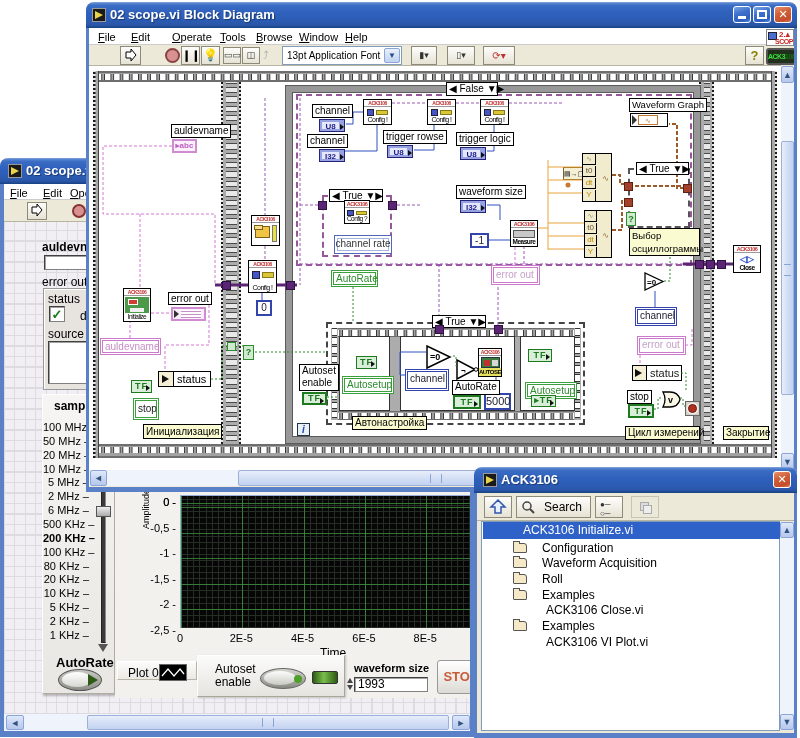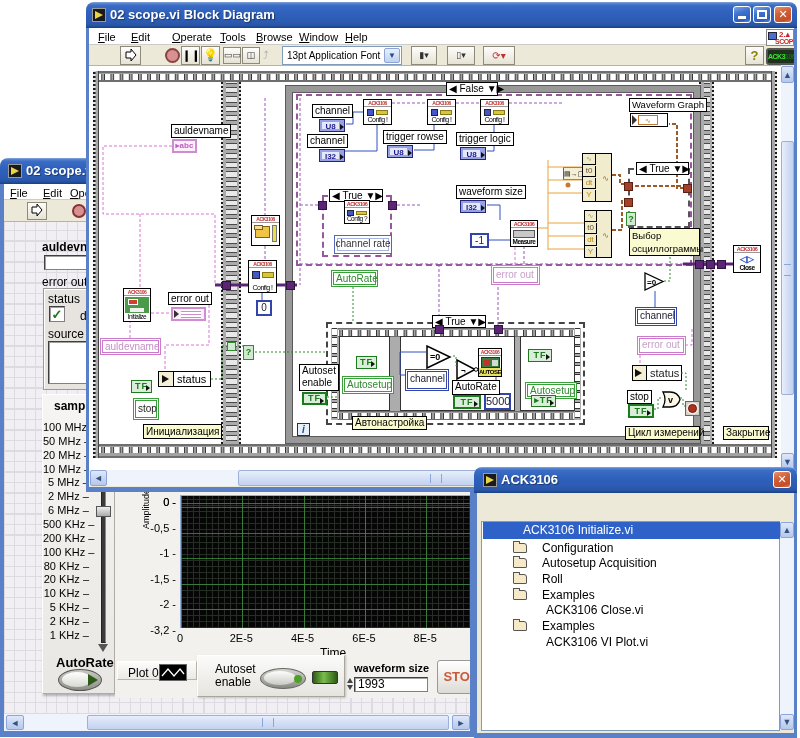--- a/index.html
+++ b/index.html
@@ -77,21 +77,21 @@
       <div class="abs" style="left:11px;top:4px;font-size:12px;font-weight:bold;">sample</div>
       <div id="freqs">
           <div class="freq" style="left:0px;top:26.0px;">100 MHz –</div>
           <div class="freq" style="left:0px;top:39.9px;">50 MHz –</div>
           <div class="freq" style="left:0px;top:53.7px;">20 MHz –</div>
           <div class="freq" style="left:0px;top:67.5px;">10 MHz –</div>
           <div class="freq" style="left:0px;top:81.4px;">5 MHz –</div>
           <div class="freq" style="left:0px;top:95.3px;">2 MHz –</div>
           <div class="freq" style="left:0px;top:109.1px;">6 MHz –</div>
           <div class="freq" style="left:0px;top:123.0px;">500 KHz –</div>
-          <div class="freq" style="left:0px;top:136.8px;">200 KHz –</div>
+          <div class="freq" style="left:0px;top:136.8px;font-weight:bold;">200 KHz –</div>
           <div class="freq" style="left:0px;top:150.6px;">100 KHz –</div>
           <div class="freq" style="left:0px;top:164.5px;">80 KHz –</div>
           <div class="freq" style="left:0px;top:178.3px;">20 KHz –</div>
           <div class="freq" style="left:0px;top:192.2px;">10 KHz –</div>
           <div class="freq" style="left:0px;top:206.0px;">5 KHz –</div>
           <div class="freq" style="left:0px;top:219.9px;">2 KHz –</div>
           <div class="freq" style="left:0px;top:233.8px;">1 KHz –</div>
         </div>
 
       <div class="abs" style="left:58px;top:30px;width:5px;height:218px;background:#3a3a3a;border:1px solid #222;border-right-color:#888;"></div>
@@ -117,21 +117,21 @@
        repeating-linear-gradient(0deg,rgba(64,150,64,.75) 0 1px,transparent 1px 25.6px),
        repeating-linear-gradient(90deg,#252d25 0 1px,transparent 1px 6.13px),
        repeating-linear-gradient(0deg,#252d25 0 1px,transparent 1px 6.1px);
       background-position:0 8px,0 8px,0 0,0 0;"></div>
     <div id="ylabels">
         <div class="freq" style="left:126px;top:274.0px;">0 -</div>
         <div class="freq" style="left:126px;top:299.6px;">-0,5 -</div>
         <div class="freq" style="left:126px;top:325.2px;">-1 -</div>
         <div class="freq" style="left:126px;top:350.8px;">-1,5 -</div>
         <div class="freq" style="left:126px;top:376.4px;">-2 -</div>
-        <div class="freq" style="left:126px;top:402.0px;">-3,2 -</div>
+        <div class="freq" style="left:126px;top:402.0px;">-2,5 -</div>
       </div>
     <div id="xlabels">
         <div class="abs" style="left:162px;top:410px;width:28px;text-align:center;font-size:11px;">0</div>
         <div class="abs" style="left:223.3px;top:410px;width:28px;text-align:center;font-size:11px;">2E-5</div>
         <div class="abs" style="left:284.6px;top:410px;width:28px;text-align:center;font-size:11px;">4E-5</div>
         <div class="abs" style="left:345.9px;top:410px;width:28px;text-align:center;font-size:11px;">6E-5</div>
         <div class="abs" style="left:407.2px;top:410px;width:28px;text-align:center;font-size:11px;">8E-5</div>
       </div>
     <div class="abs" style="left:316px;top:424px;font-size:12px;">Time</div>
 
@@ -556,29 +556,47 @@
     <div class="abs" style="left:8px;top:8px;font-size:7px;color:#C22;font-weight:bold;letter-spacing:-0.5px;">SCOP</div>
   </div>
   <div class="abs" style="left:680px;top:46px;width:30px;height:17px;background:#20301C;border:2px solid #555;border-radius:3px;color:#35E835;font-size:7px;font-weight:bold;line-height:13px;text-align:center;letter-spacing:-0.5px;">ACK3<span style="color:#1A6A1A">106</span></div>
 
   <div class="edge" style="left:0;top:26px;width:3px;bottom:0;"></div>
   <div class="edge" style="right:0;top:26px;width:3px;bottom:0;"></div>
   <div class="edge" style="left:0;bottom:0;height:5px;width:100%;"></div>
 </div>
 
 <div id="pal" class="win" style="left:474px;top:467px;width:323px;height:271px;z-index:5;">
+  <div class="tool" style="left:3px;top:26px;width:317px;height:28px;">
+    <div class="tbtn" style="left:7px;top:3px;width:28px;height:22px;">
+      <svg width="26" height="20">
+          <polygon points="13,3 20,10 16,10 16,16 10,16 10,10 6,10" fill="#E8F0FF" stroke="#3355AA" stroke-width="1.5"></polygon>
+        </svg>
+    </div>
+    <div class="tbtn" style="left:39px;top:3px;width:75px;height:22px;font-size:12px;line-height:20px;text-align:right;padding-right:8px;">Search
+      <svg width="15" height="15" style="position:absolute;left:4px;top:3px;">
+          <circle cx="6" cy="6" r="4" fill="none" stroke="#444" stroke-width="1.5"></circle>
+          <line x1="9" y1="9" x2="13" y2="13" stroke="#444" stroke-width="2"></line>
+        </svg>
+    </div>
+    <div class="tbtn" style="left:118px;top:3px;width:28px;height:22px;font-size:8px;line-height:9px;padding:3px 0 0 4px;color:#333;">●─<br>○─</div>
+    <div class="abs" style="left:154px;top:3px;width:28px;height:22px;border:1px solid #C8C4B4;background:#ECE9D8;">
+      <div class="abs" style="left:8px;top:5px;width:9px;height:9px;border:1px solid #AAA;background:#DDD;"></div>
+      <div class="abs" style="left:11px;top:8px;width:9px;height:9px;border:1px solid #AAA;background:#EEE;"></div>
+    </div>
+  </div>
   <div id="pll" class="abs" style="left:7px;top:54px;width:299px;height:210px;background:#fff;border:1px solid #7F9DB9;font-size:12px;">
     <div class="abs" style="left:1px;top:0px;width:297px;height:17px;background:#2E62C9;color:#fff;line-height:17px;padding-left:40px;font-size:12px;">ACK3106 Initialize.vi</div>
     <div id="rows">
         <div class="abs" style="left:31px;top:20.5px;width:14px;height:10px;background:#F5E9C8;border:1px solid #555;border-radius:1px 3px 1px 1px;"></div>
         <div class="abs" style="left:31px;top:18.5px;width:7px;height:3px;background:#F5E9C8;border:1px solid #555;border-bottom:none;"></div>
         <div class="abs" style="left:60px;top:17.5px;font-size:12px;line-height:16px;">Configuration</div>
         <div class="abs" style="left:31px;top:36.2px;width:14px;height:10px;background:#F5E9C8;border:1px solid #555;border-radius:1px 3px 1px 1px;"></div>
         <div class="abs" style="left:31px;top:34.2px;width:7px;height:3px;background:#F5E9C8;border:1px solid #555;border-bottom:none;"></div>
-        <div class="abs" style="left:60px;top:33.2px;font-size:12px;line-height:16px;">Autosetup Acquisition</div>
+        <div class="abs" style="left:60px;top:33.2px;font-size:12px;line-height:16px;">Waveform Acquisition</div>
         <div class="abs" style="left:31px;top:51.9px;width:14px;height:10px;background:#F5E9C8;border:1px solid #555;border-radius:1px 3px 1px 1px;"></div>
         <div class="abs" style="left:31px;top:49.9px;width:7px;height:3px;background:#F5E9C8;border:1px solid #555;border-bottom:none;"></div>
         <div class="abs" style="left:60px;top:48.9px;font-size:12px;line-height:16px;">Roll</div>
         <div class="abs" style="left:31px;top:67.6px;width:14px;height:10px;background:#F5E9C8;border:1px solid #555;border-radius:1px 3px 1px 1px;"></div>
         <div class="abs" style="left:31px;top:65.6px;width:7px;height:3px;background:#F5E9C8;border:1px solid #555;border-bottom:none;"></div>
         <div class="abs" style="left:60px;top:64.6px;font-size:12px;line-height:16px;">Examples</div>
         <div class="abs" style="left:64px;top:80.3px;font-size:12px;line-height:16px;">ACK3106 Close.vi</div>
         <div class="abs" style="left:31px;top:99px;width:14px;height:10px;background:#F5E9C8;border:1px solid #555;border-radius:1px 3px 1px 1px;"></div>
         <div class="abs" style="left:31px;top:97px;width:7px;height:3px;background:#F5E9C8;border:1px solid #555;border-bottom:none;"></div>
         <div class="abs" style="left:60px;top:96px;font-size:12px;line-height:16px;">Examples</div>

